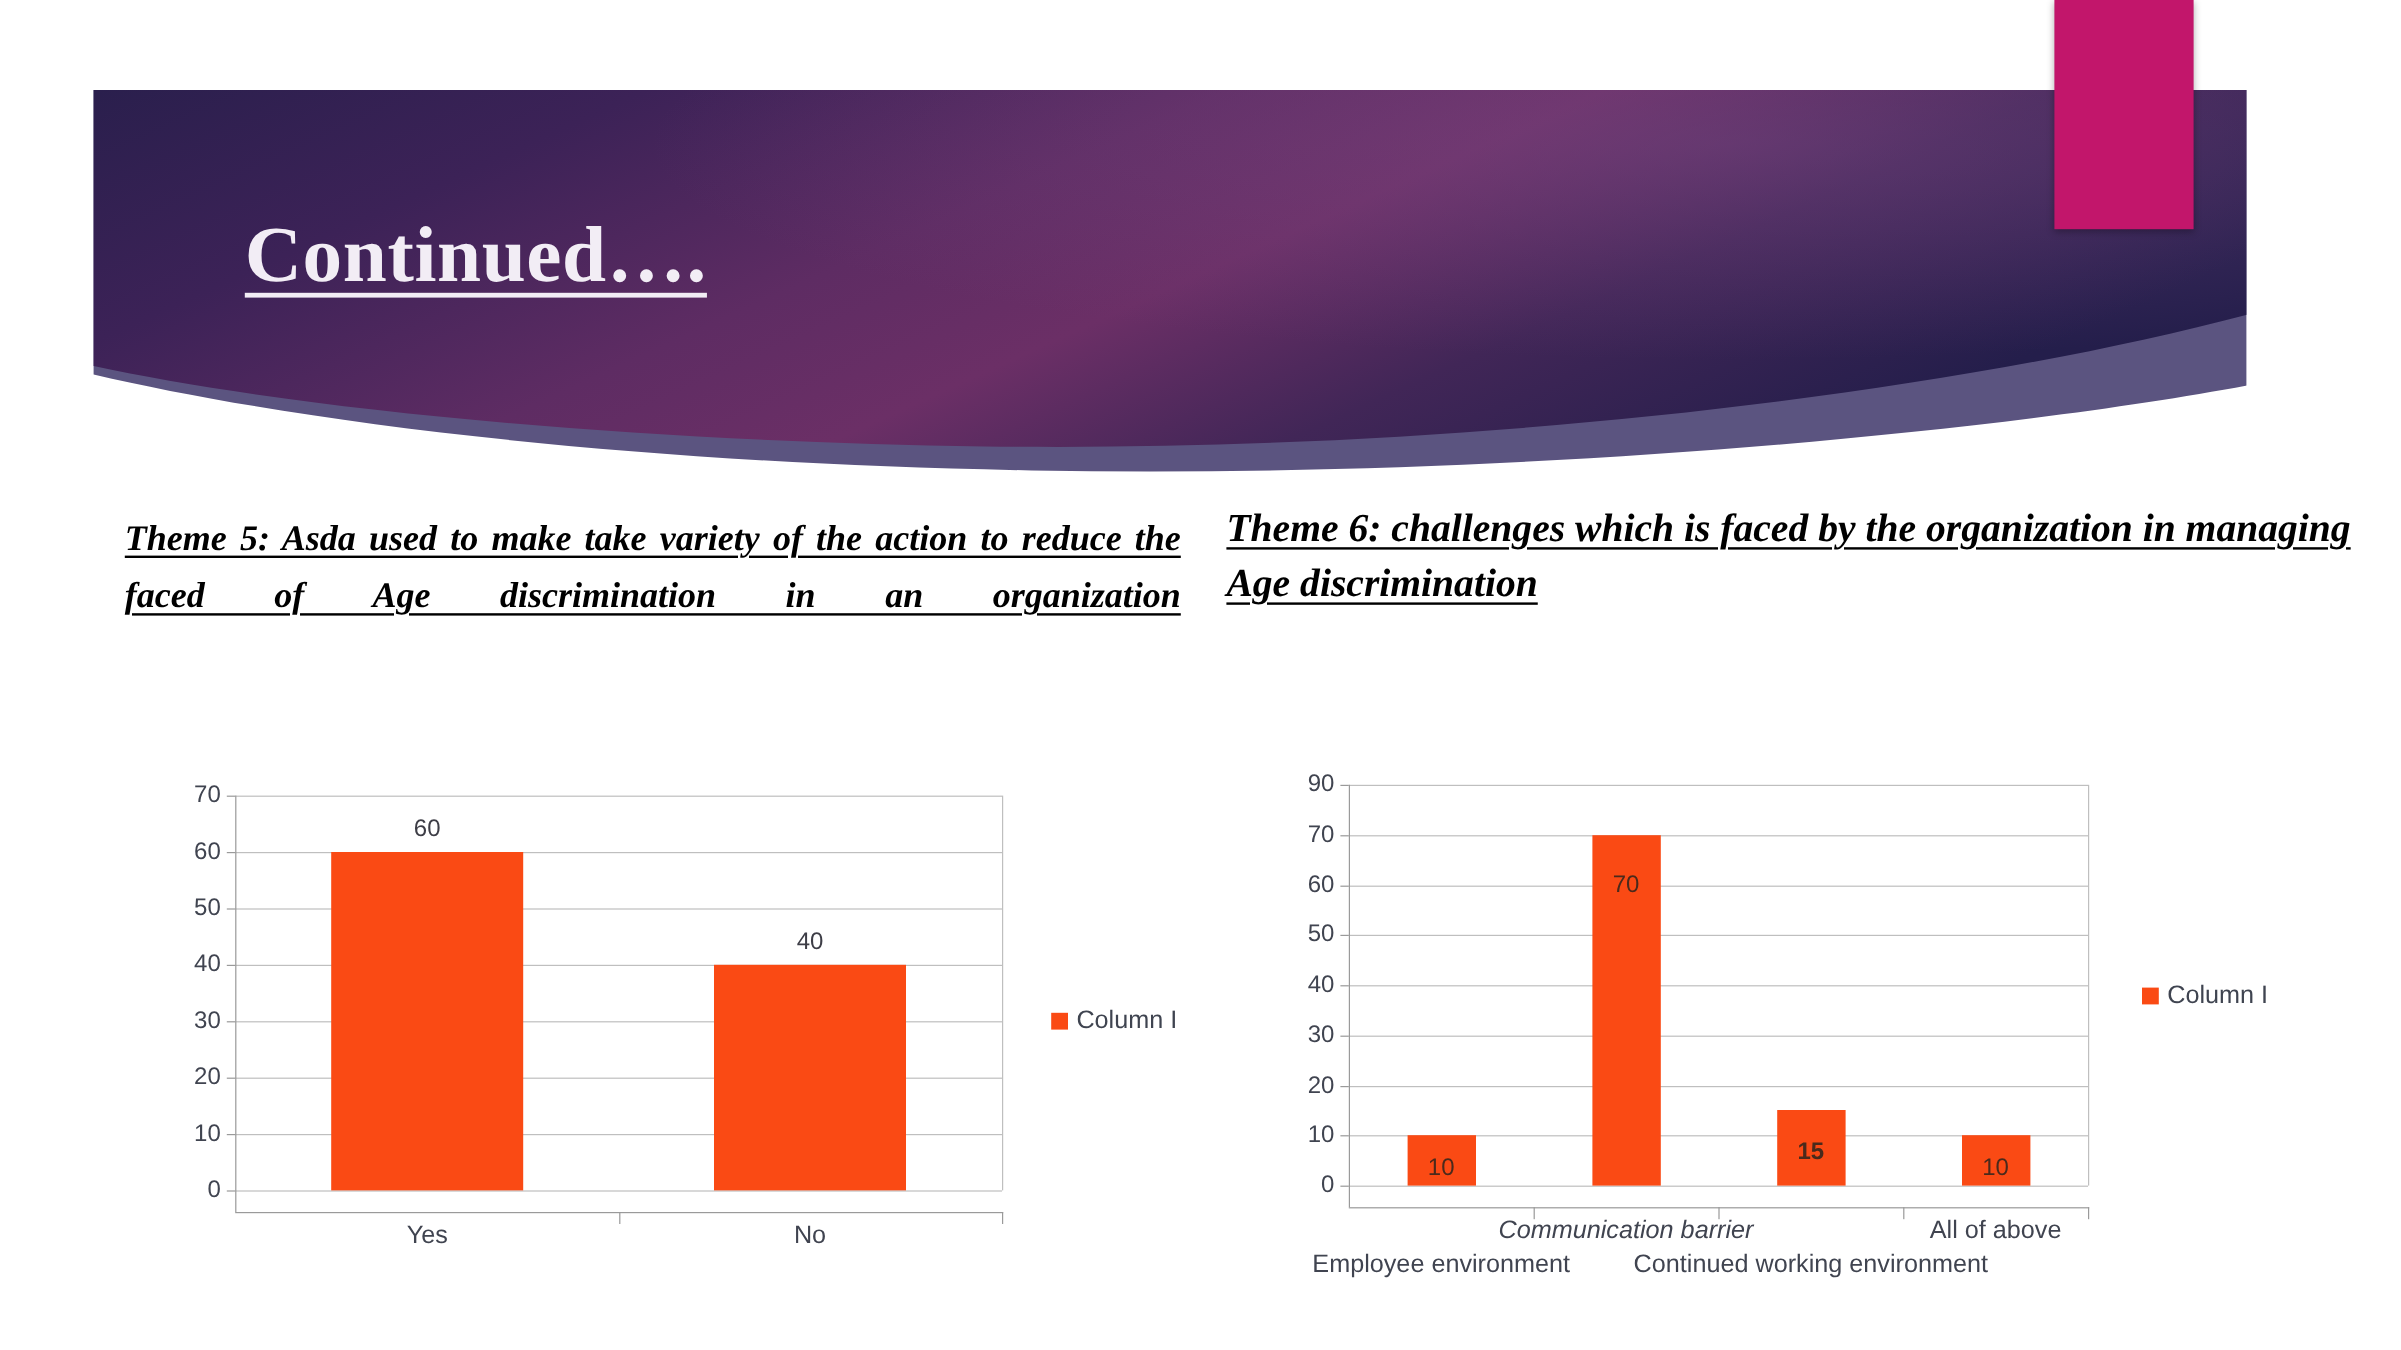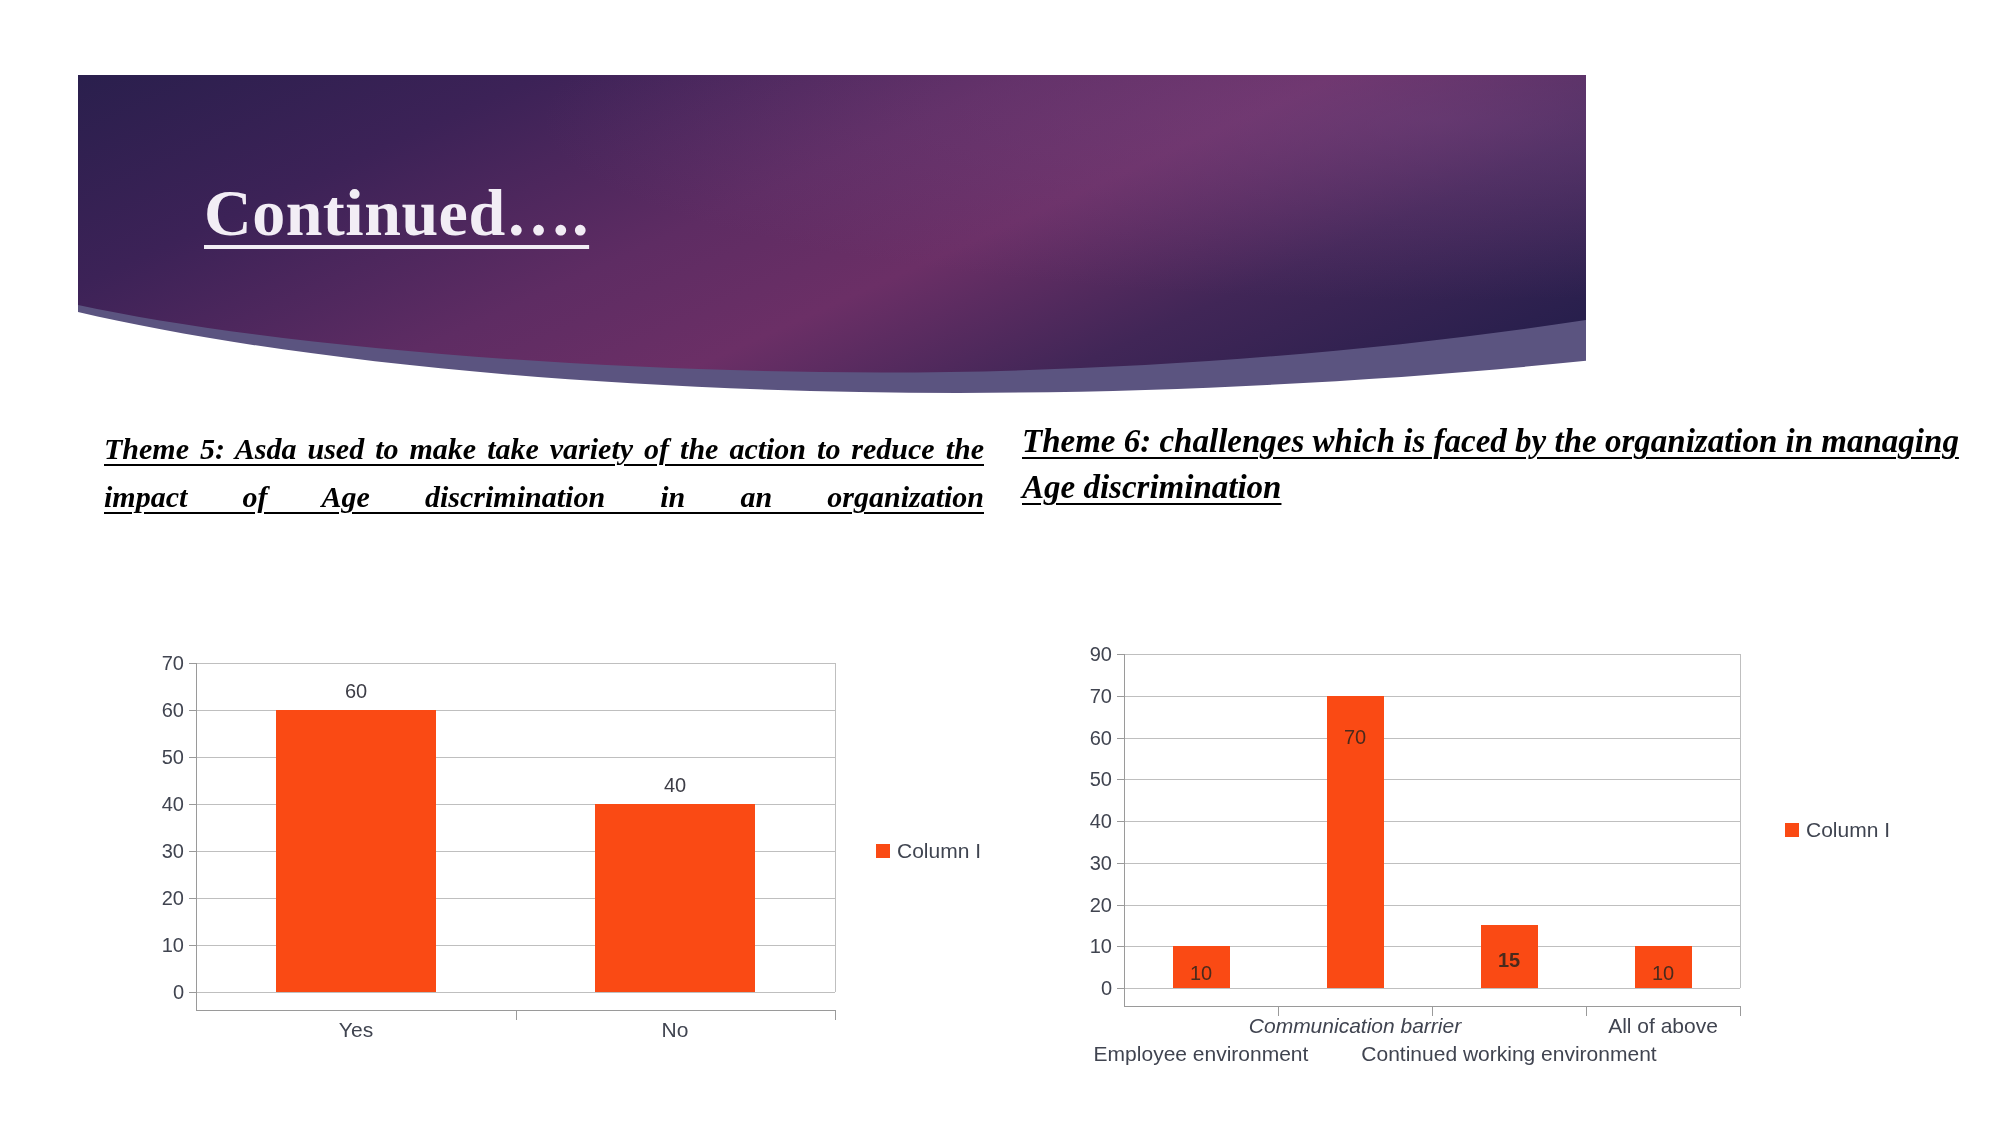--- a/index.html
+++ b/index.html
@@ -6,21 +6,21 @@
   body{
     width:2001px;height:1125px;
     background:#ffffff;
     font-family:"Liberation Serif", serif;
     overflow:hidden;
     position:relative;
   }
 
   
   #banner-wrap{
-    position:absolute; left:0; top:0; width:1586px; height:400px;
+    position:absolute; left:0; top:0; width:1872px; height:400px;
     overflow:hidden;
   }
   #banner-svg{position:absolute;left:0;top:0;}
 
   #magenta-accent{
     position:absolute;
     left:1712px; top:0px; width:116px; height:191px;
     background:#C2166B;
     box-shadow:0 2px 6px rgba(0,0,0,0.30);
   }
@@ -135,21 +135,21 @@
     <g clip-path="url(#bannerClip)">
       <rect x="0" y="0" width="2001" height="400" fill="url(#glow)"></rect>
     </g>
   </svg>
 
   <div id="magenta-accent"></div>
 
   <div id="slide-title">Continued….</div>
 </div>
 
-<div id="theme5" class="theme-head"> Theme 5: Asda used to make take variety of the action to reduce the impact of Age discrimination in an organization</div>
+<div id="theme5" class="theme-head"> Theme 5: Asda used to make take variety of the action to reduce the faced of Age discrimination in an organization</div>
 
 <div id="theme6" class="theme-head">Theme 6: challenges which is faced by the organization in managing Age discrimination</div>
 
 <div class="chart-box" id="chart-left" style="left:150px; top:640px; width:840px; height:420px;">
 
   <div class="plot" style="left:46px; top:23px; width:639px; height:329px;"></div>
   <div id="left-grid">
       <div class="gridline" style="left: 46px; width: 639px; top: 23px;"></div>
       <div class="gridline" style="left: 46px; width: 639px; top: 70px;"></div>
       <div class="gridline" style="left: 46px; width: 639px; top: 117px;"></div>

